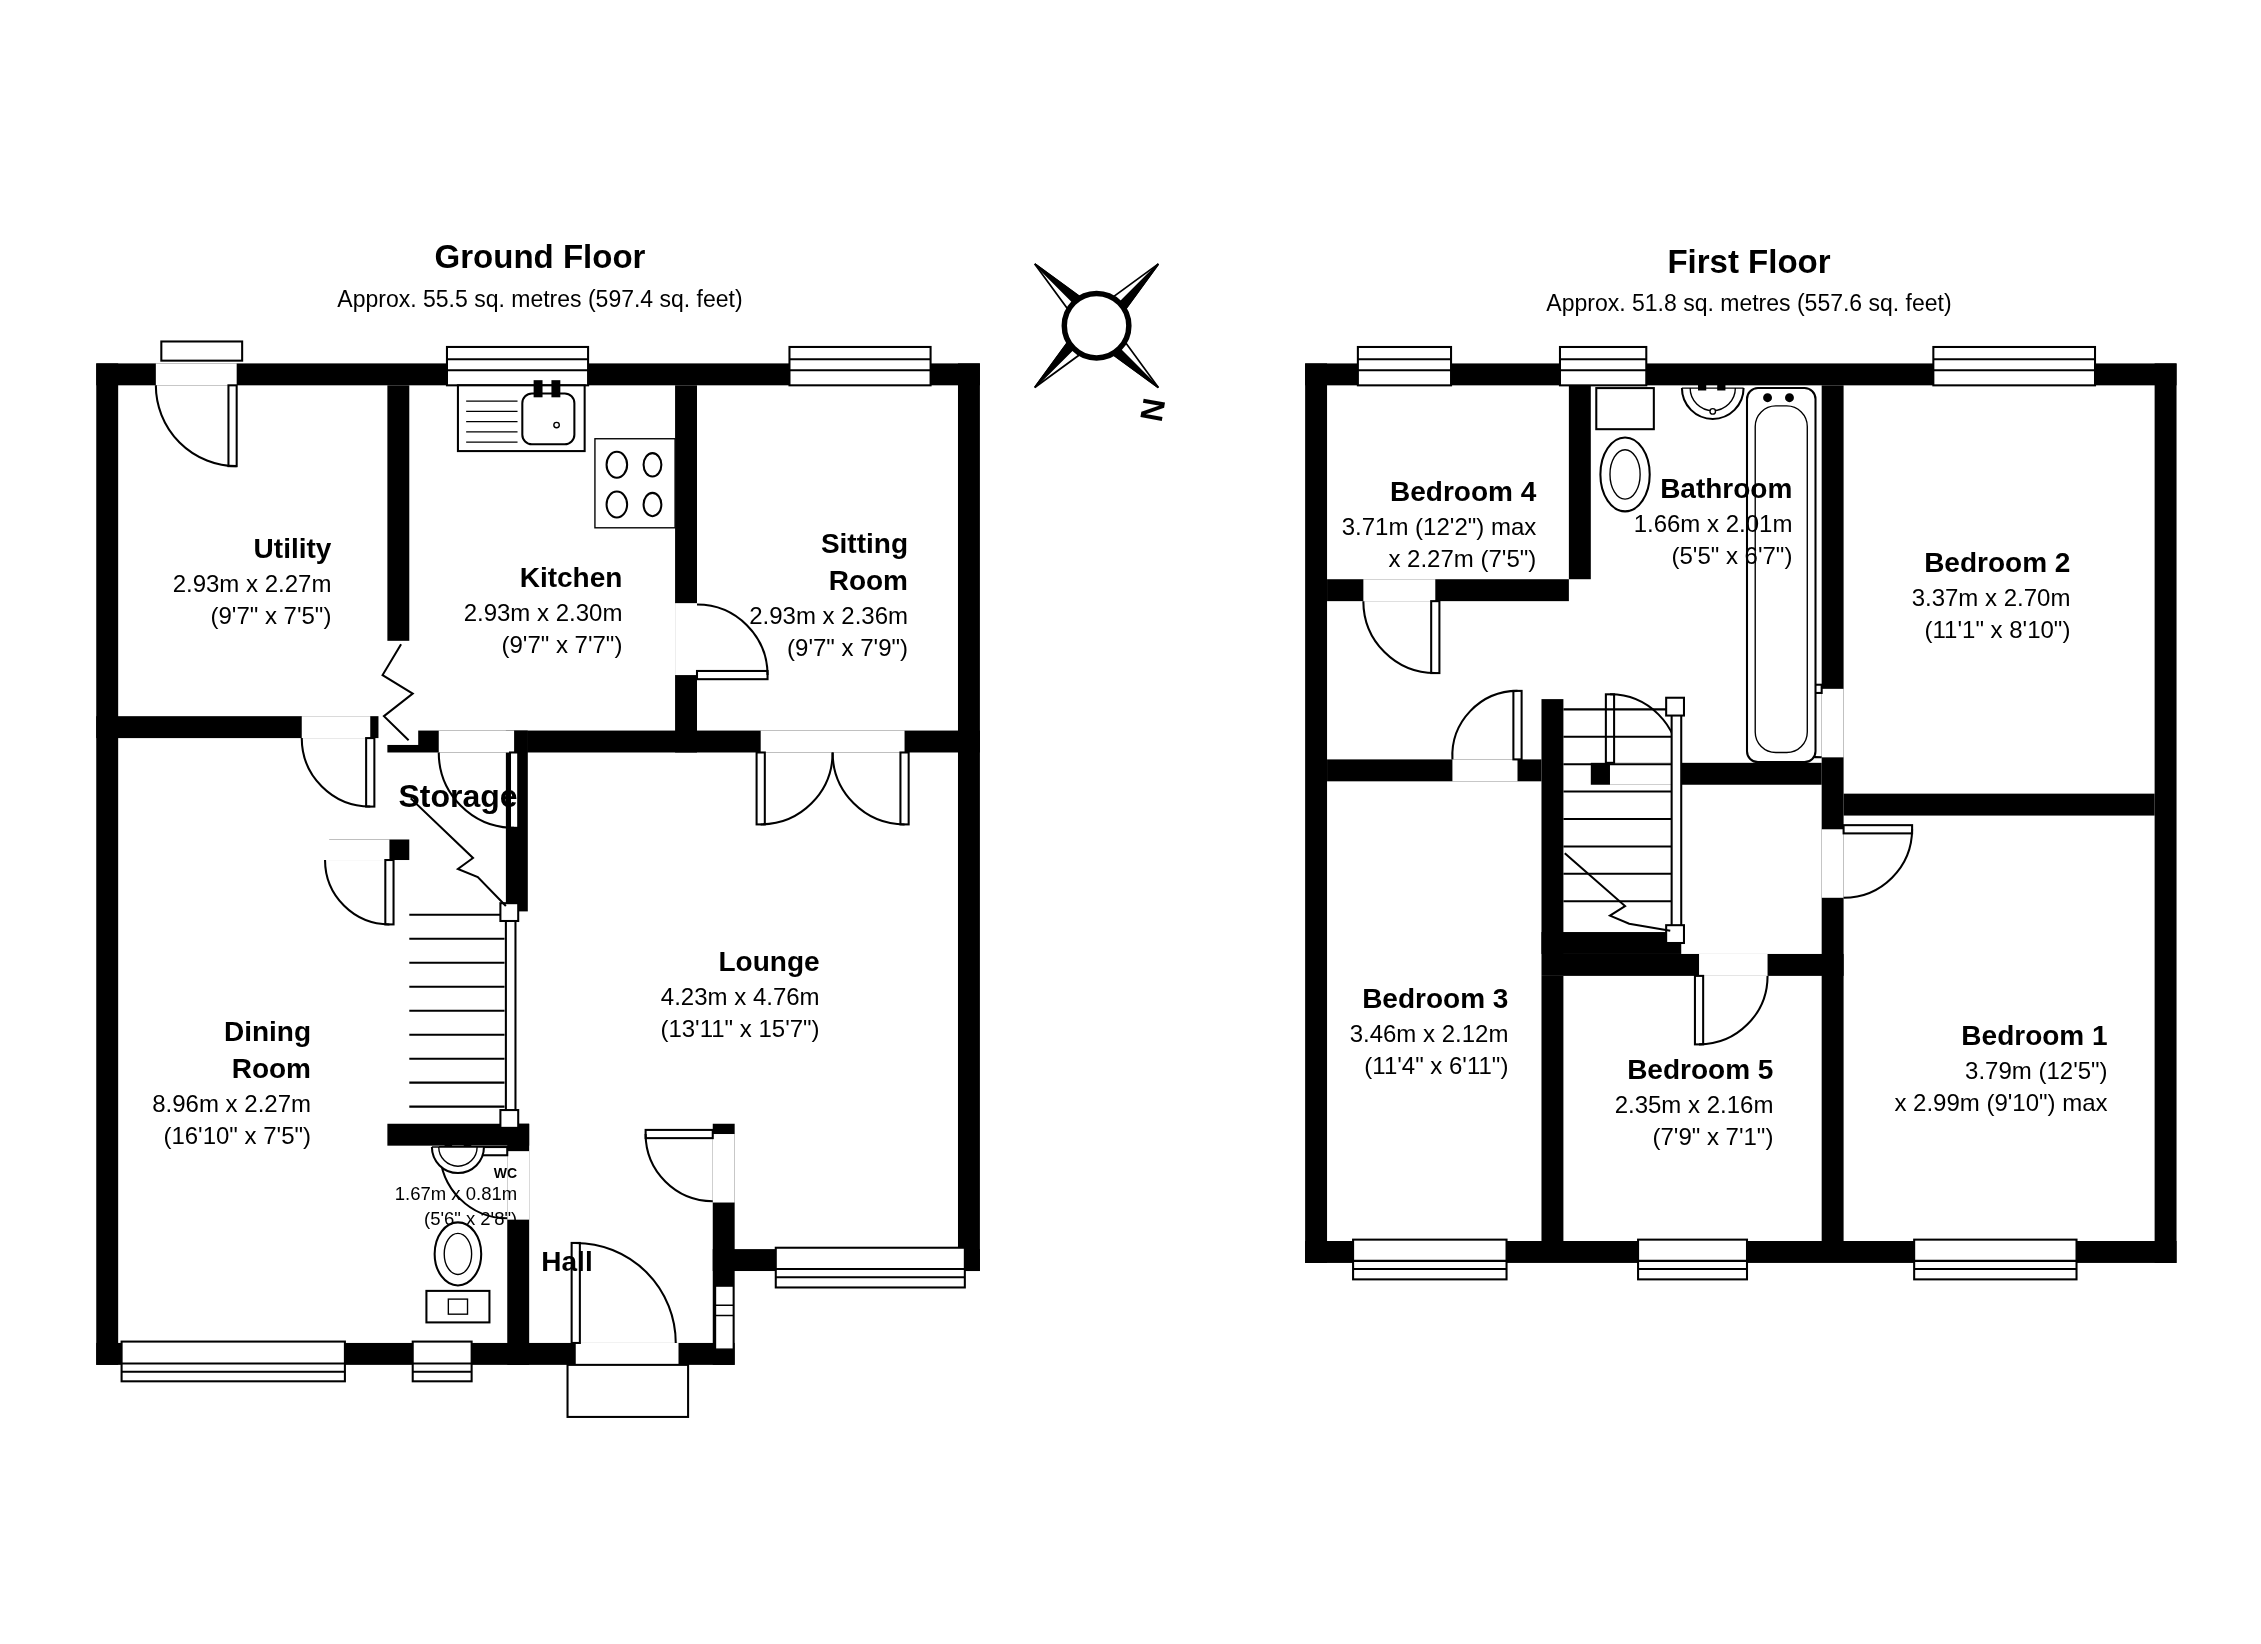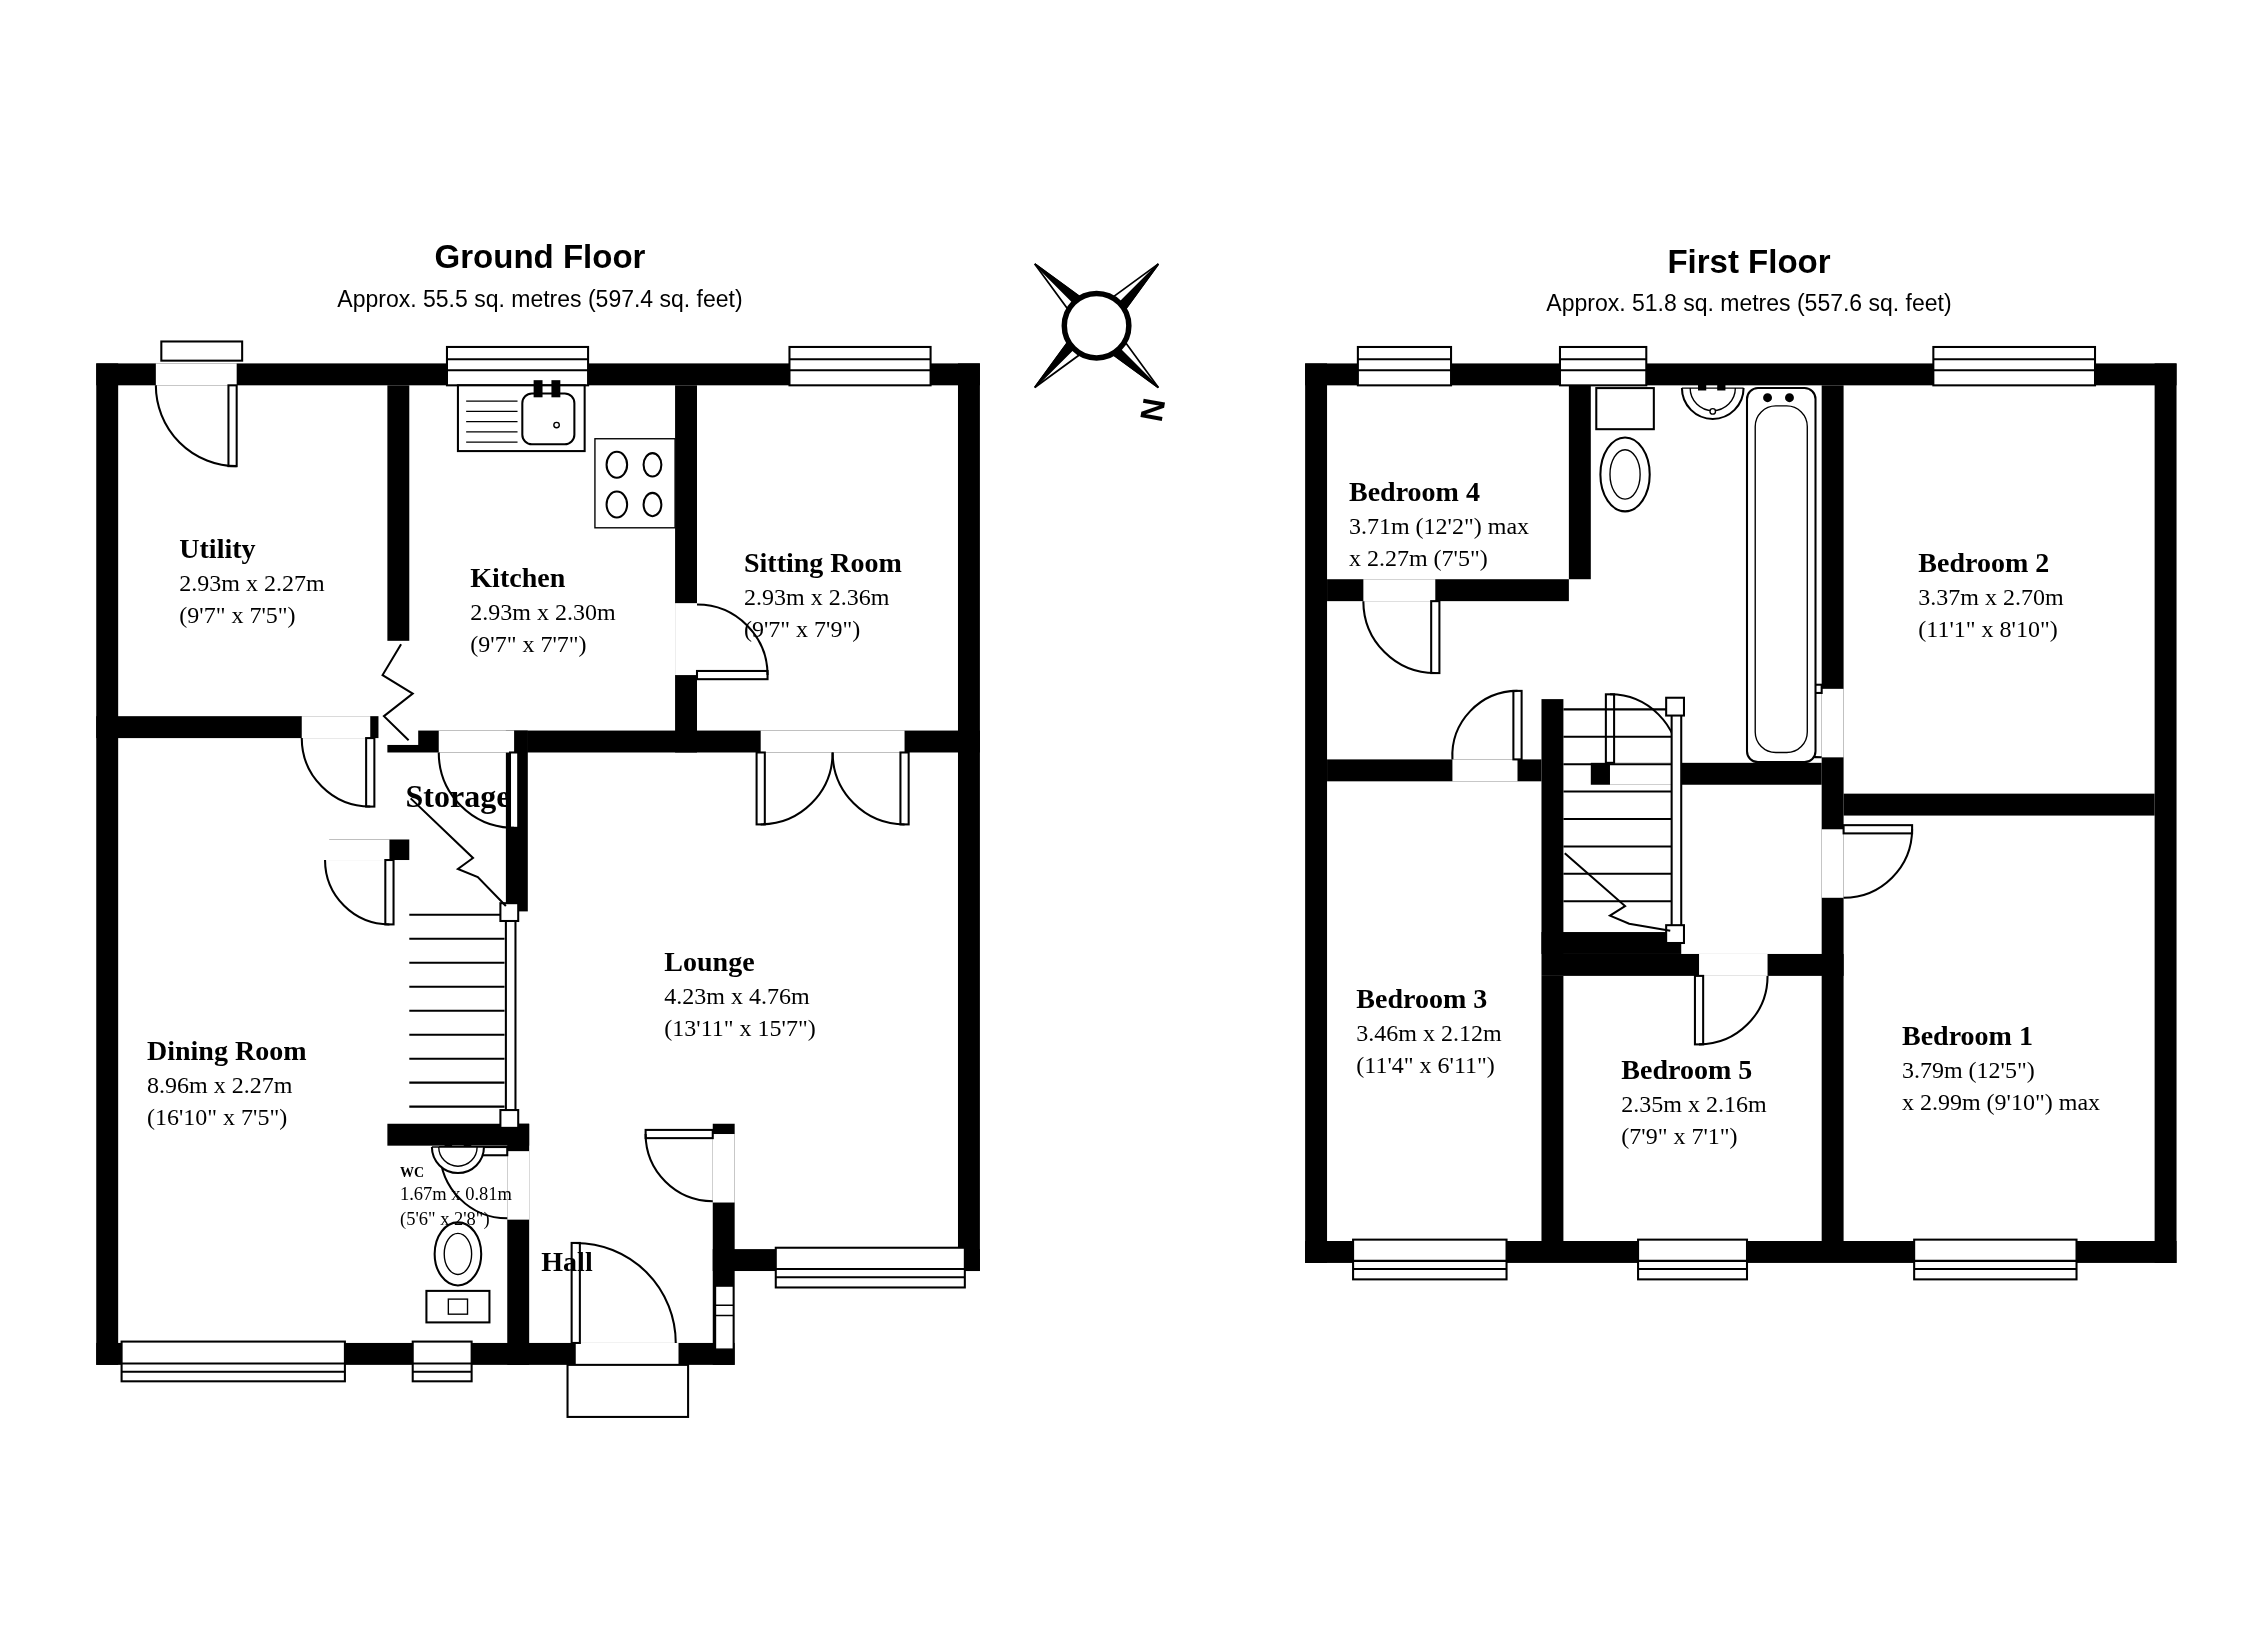--- a/index.html
+++ b/index.html
@@ -7,21 +7,21 @@
     position:relative;
     width:2261px;height:1645px;
     background:#ffffff;
     font-family:"Liberation Sans", sans-serif;
     color:#000;
     overflow:hidden;
   }
   .center-label{position:absolute;transform:translate(-50%,-50%);text-align:center;white-space:nowrap;}
   .floor-title{font-size:33px;font-weight:bold;line-height:1.2;}
   .floor-sub{font-size:23px;line-height:1.2;}
-  .room-label{position:absolute;transform:translate(-50%,-50%);text-align:left;font-family:Liberation Serif, serif;}
+  .room-label{position:absolute;transform:translate(-50%,-50%);text-align:right;}
   .room-label .rn{font-size:28px;font-weight:bold;line-height:1.32;white-space:nowrap;}
   .room-label .rd{font-size:24px;line-height:1.32;white-space:nowrap;}
   .room-label.wrapname{width:164px;}
   .room-label.wrapname .rn{white-space:normal;}
   .room-label.small .rn{font-size:14px;}
   .room-label.small .rd{font-size:18.5px;}
   .room-label.solo .rn{font-size:26px;}
   .total-label{font-size:30px;}
   svg{position:absolute;}
 </style>
@@ -305,20 +305,25 @@
   <div class="room-label" style="left:567px;top:1262px;">
     <div class="rn">Hall</div>
   </div>
 
   <div class="room-label" style="left:1439px;top:524px;">
     <div class="rn">Bedroom 4</div>
     <div class="rd">3.71m (12'2") max</div>
     <div class="rd">x 2.27m (7'5")</div>
   </div>
 
+  <div class="room-label" style="left:1713px;top:521px;">
+    <div class="rn">Bathroom</div>
+    <div class="rd">1.66m x 2.01m</div>
+    <div class="rd">(5'5" x 6'7")</div>
+  </div>
 
   <div class="room-label" style="left:1991px;top:595px;">
     <div class="rn">Bedroom 2</div>
     <div class="rd">3.37m x 2.70m</div>
     <div class="rd">(11'1" x 8'10")</div>
   </div>
 
   <div class="room-label" style="left:1429px;top:1031px;">
     <div class="rn">Bedroom 3</div>
     <div class="rd">3.46m x 2.12m</div>

